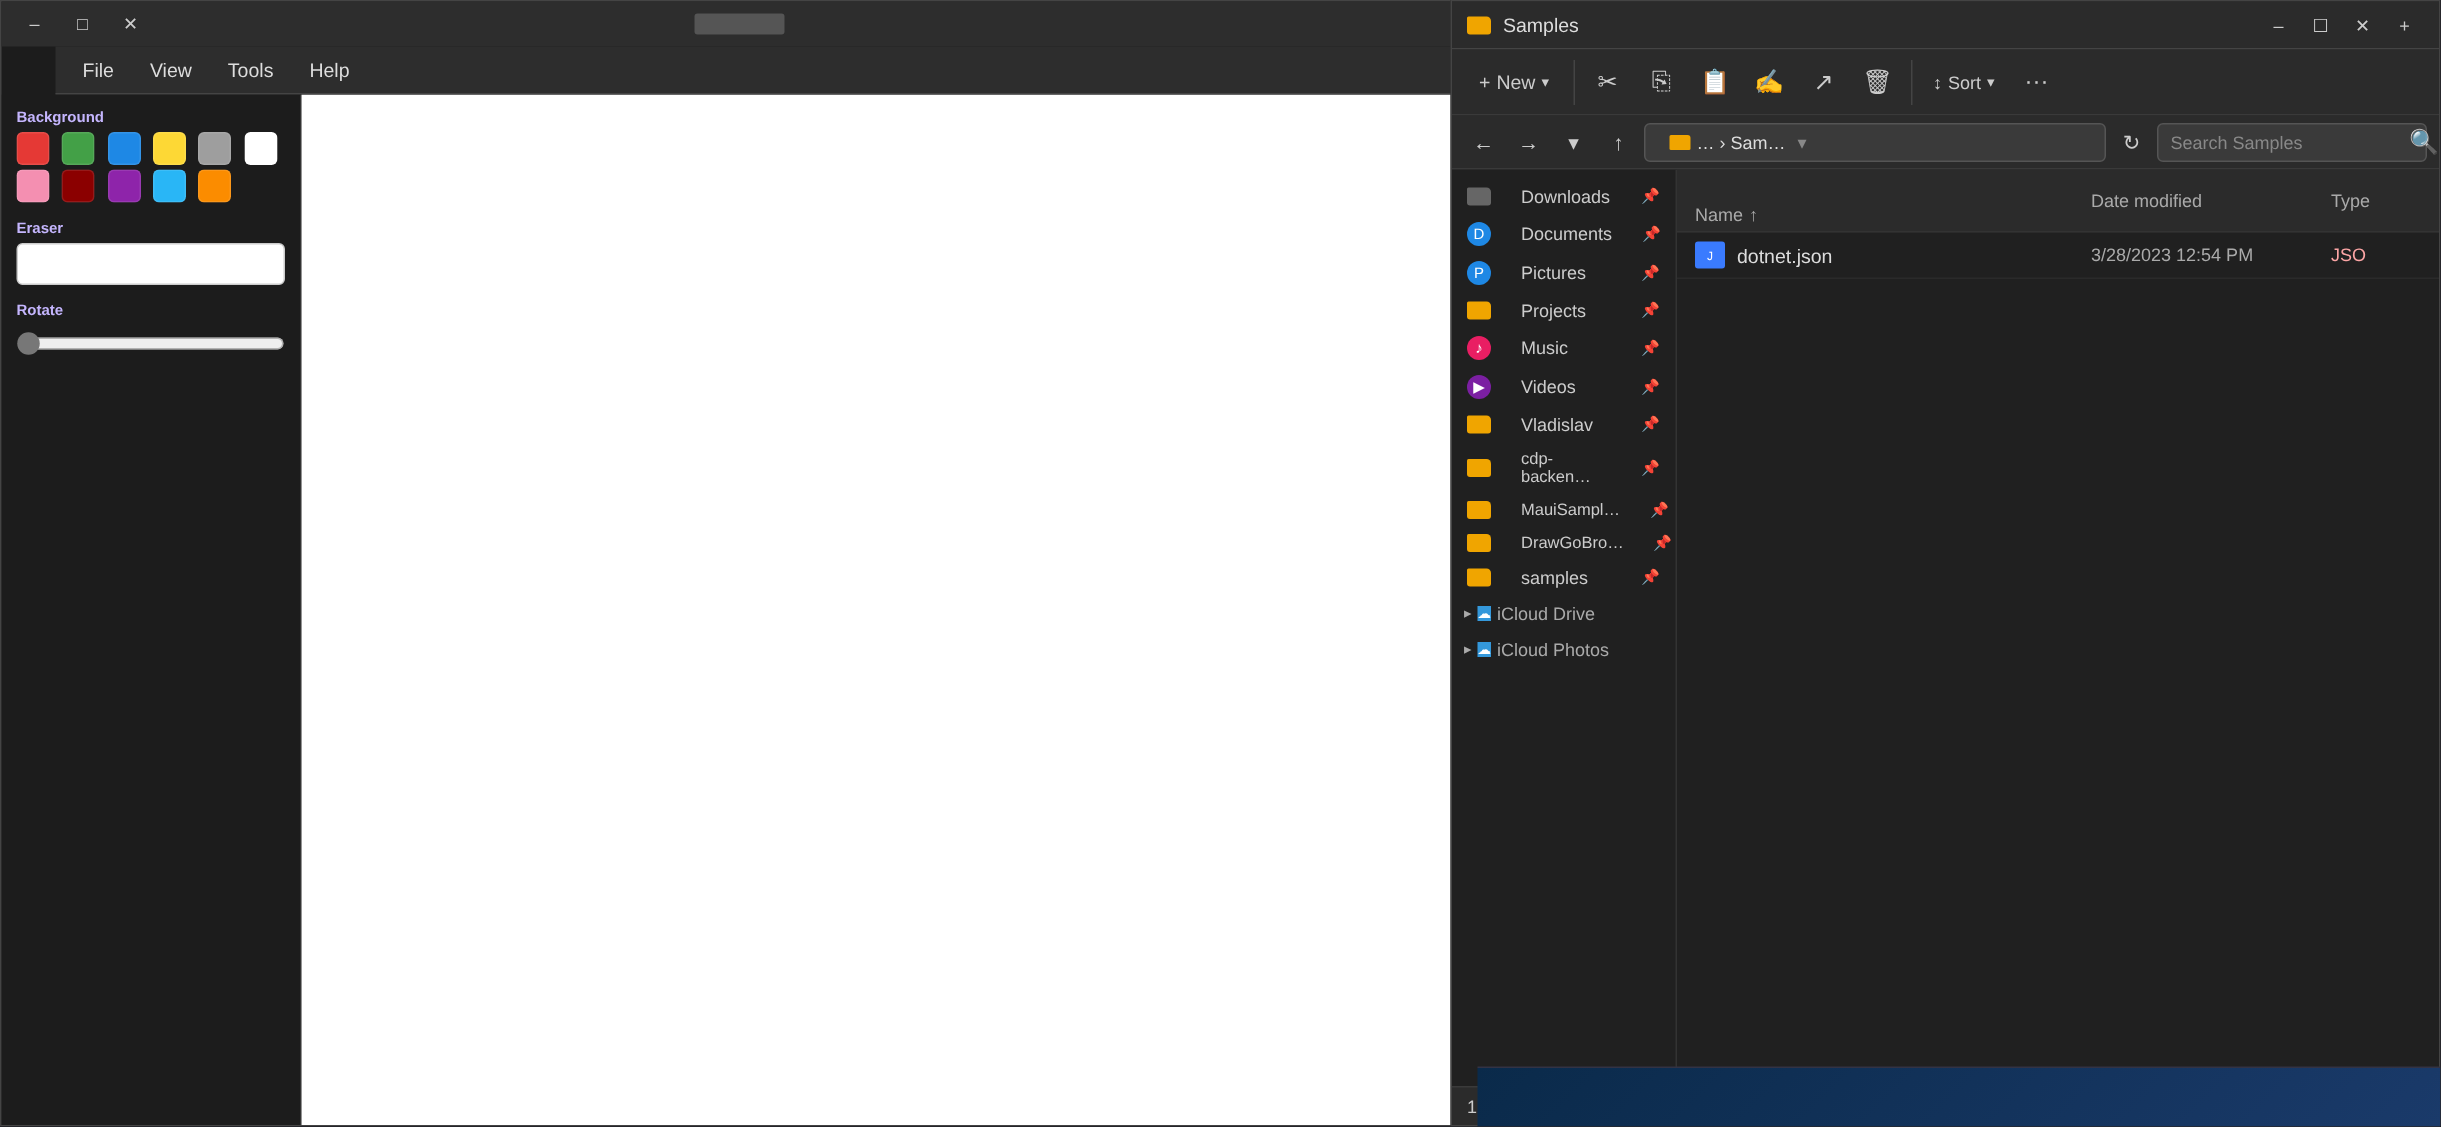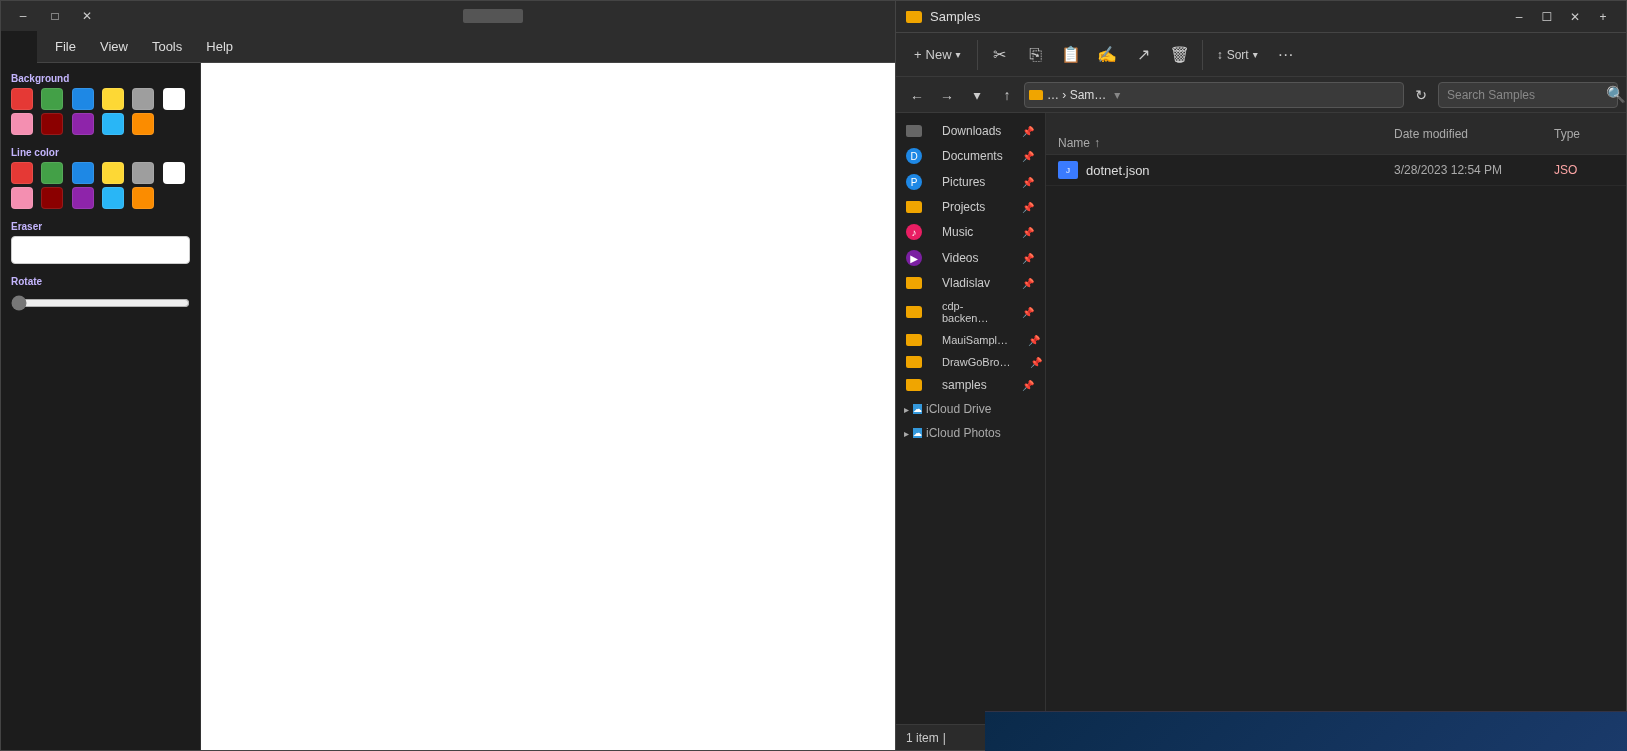--- a/index.html
+++ b/index.html
@@ -158,21 +158,21 @@
     
     .canvas-area {
       flex: 1;
       background: white;
     }
 
     
     .explorer-window {
       position: absolute;
       right: 0; top: 0;
-      width: 732px;
+      width: 660px;
       height: 751px;
       background: #202020;
       border: 1px solid #444;
       display: flex;
       flex-direction: column;
     }
 
     .explorer-titlebar {
       height: 32px;
       background: #2b2b2b;
@@ -290,21 +290,21 @@
     .nav-btn:disabled { color: #555; cursor: default; }
 
     .address-path {
       flex: 1;
       height: 26px;
       background: #3a3a3a;
       border: 1px solid #555;
       border-radius: 4px;
       display: flex;
       align-items: center;
-      padding: 0 4px;
+      padding: 0 16px;
       color: #ddd;
       font-size: 12px;
       gap: 4px;
     }
 
     .path-folder-icon {
       width: 14px;
       height: 10px;
       background: #f0a500;
       border-radius: 1px 2px 1px 1px;
@@ -561,36 +561,20 @@
           <div class="color-swatch" style="background:#ffffff"></div>
           <div class="color-swatch" style="background:#f48fb1"></div>
           <div class="color-swatch" style="background:#8b0000"></div>
           <div class="color-swatch" style="background:#8e24aa"></div>
           <div class="color-swatch" style="background:#29b6f6"></div>
           <div class="color-swatch" style="background:#fb8c00"></div>
         </div>
       </div>
 
 
-      <div>
-        <div class="section-label">Line color</div>
-        <div class="color-grid">
-          <div class="color-swatch" style="background:#e53935"></div>
-          <div class="color-swatch" style="background:#43a047"></div>
-          <div class="color-swatch" style="background:#1e88e5"></div>
-          <div class="color-swatch" style="background:#fdd835"></div>
-          <div class="color-swatch" style="background:#9e9e9e"></div>
-          <div class="color-swatch" style="background:#ffffff"></div>
-          <div class="color-swatch" style="background:#f48fb1"></div>
-          <div class="color-swatch" style="background:#8b0000"></div>
-          <div class="color-swatch" style="background:#8e24aa"></div>
-          <div class="color-swatch" style="background:#29b6f6"></div>
-          <div class="color-swatch" style="background:#fb8c00"></div>
-        </div>
-      </div>
 
       <div>
         <div class="section-label">Eraser</div>
         <div class="eraser-box"></div>
       </div>
 
 
       <div>
         <div class="section-label">Rotate</div>
         <input type="range" class="line-width-slider" min="0" max="360" value="0" style="">

